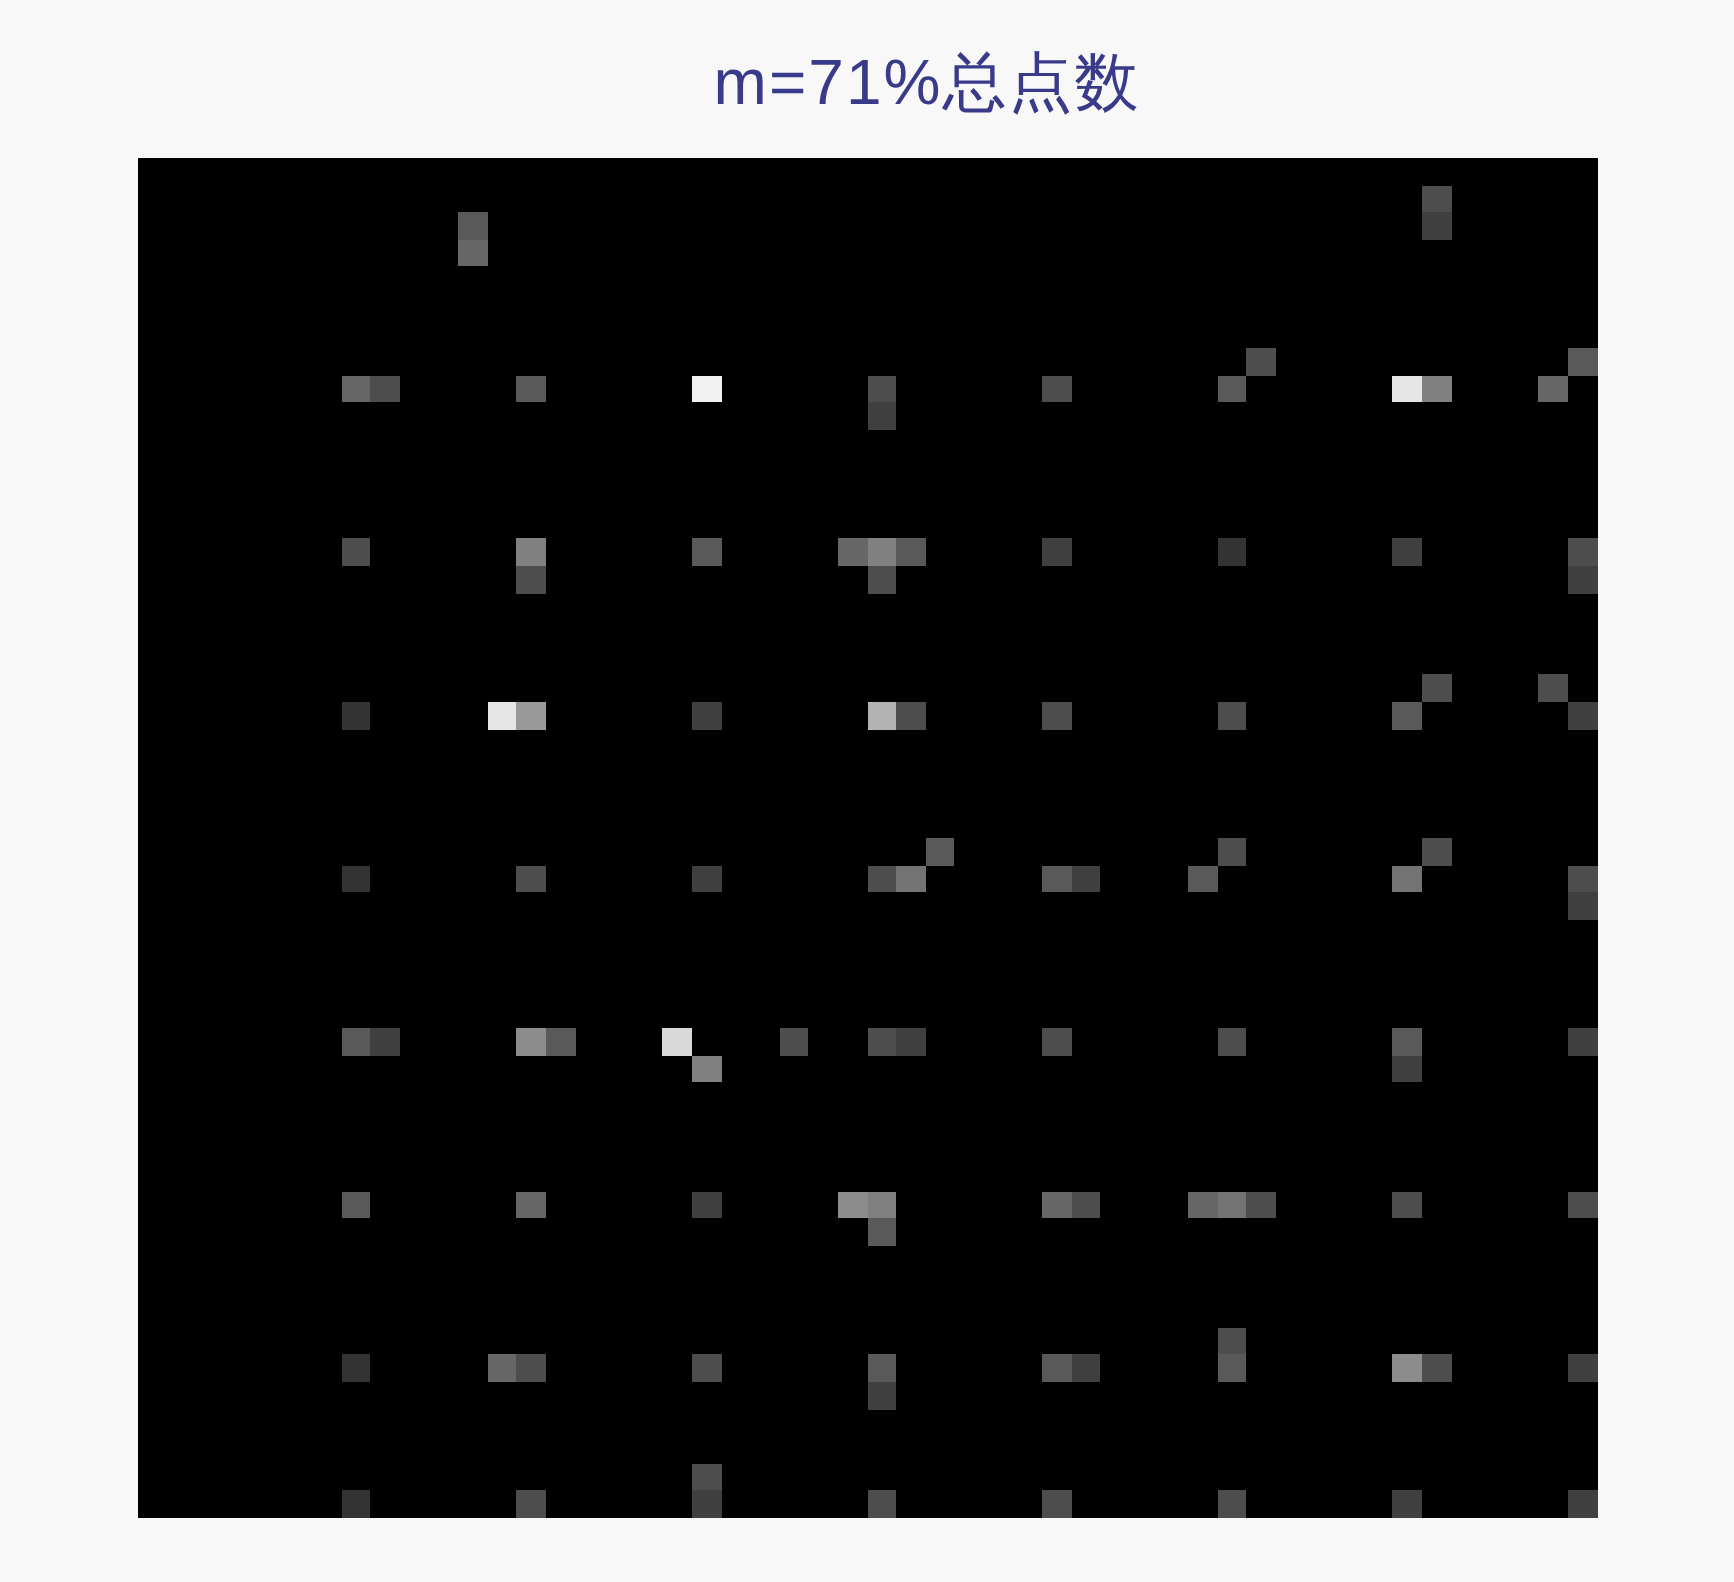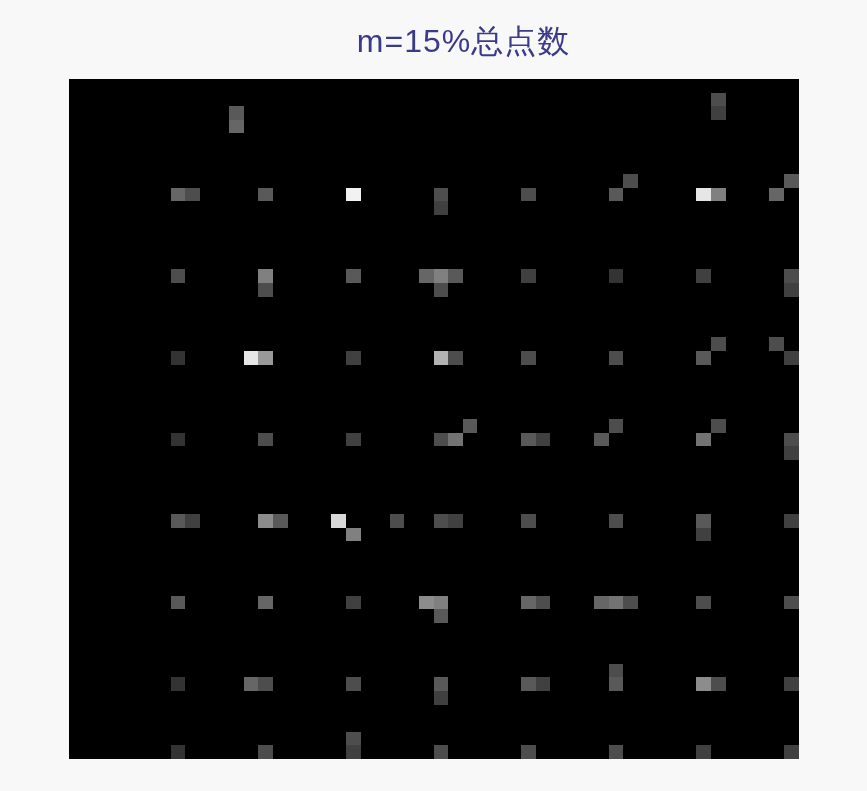--- a/index.html
+++ b/index.html
@@ -42,21 +42,21 @@
     }
     .cell {
       width: 100%;
       height: 100%;
       background: #000;
     }
   </style>
 </head>
 <body>
 
-<div class="title">m=15%总点数</div>
+<div class="title">m=71%总点数</div>
 
 <div class="chart-container">
   <div class="heatmap" id="heatmap" style="grid-template-columns: repeat(50, 1fr); grid-template-rows: repeat(50, 1fr);">
       <div class="cell" style="background: rgb(0, 0, 0);"></div>
       <div class="cell" style="background: rgb(0, 0, 0);"></div>
       <div class="cell" style="background: rgb(0, 0, 0);"></div>
       <div class="cell" style="background: rgb(0, 0, 0);"></div>
       <div class="cell" style="background: rgb(0, 0, 0);"></div>
       <div class="cell" style="background: rgb(0, 0, 0);"></div>
       <div class="cell" style="background: rgb(0, 0, 0);"></div>

